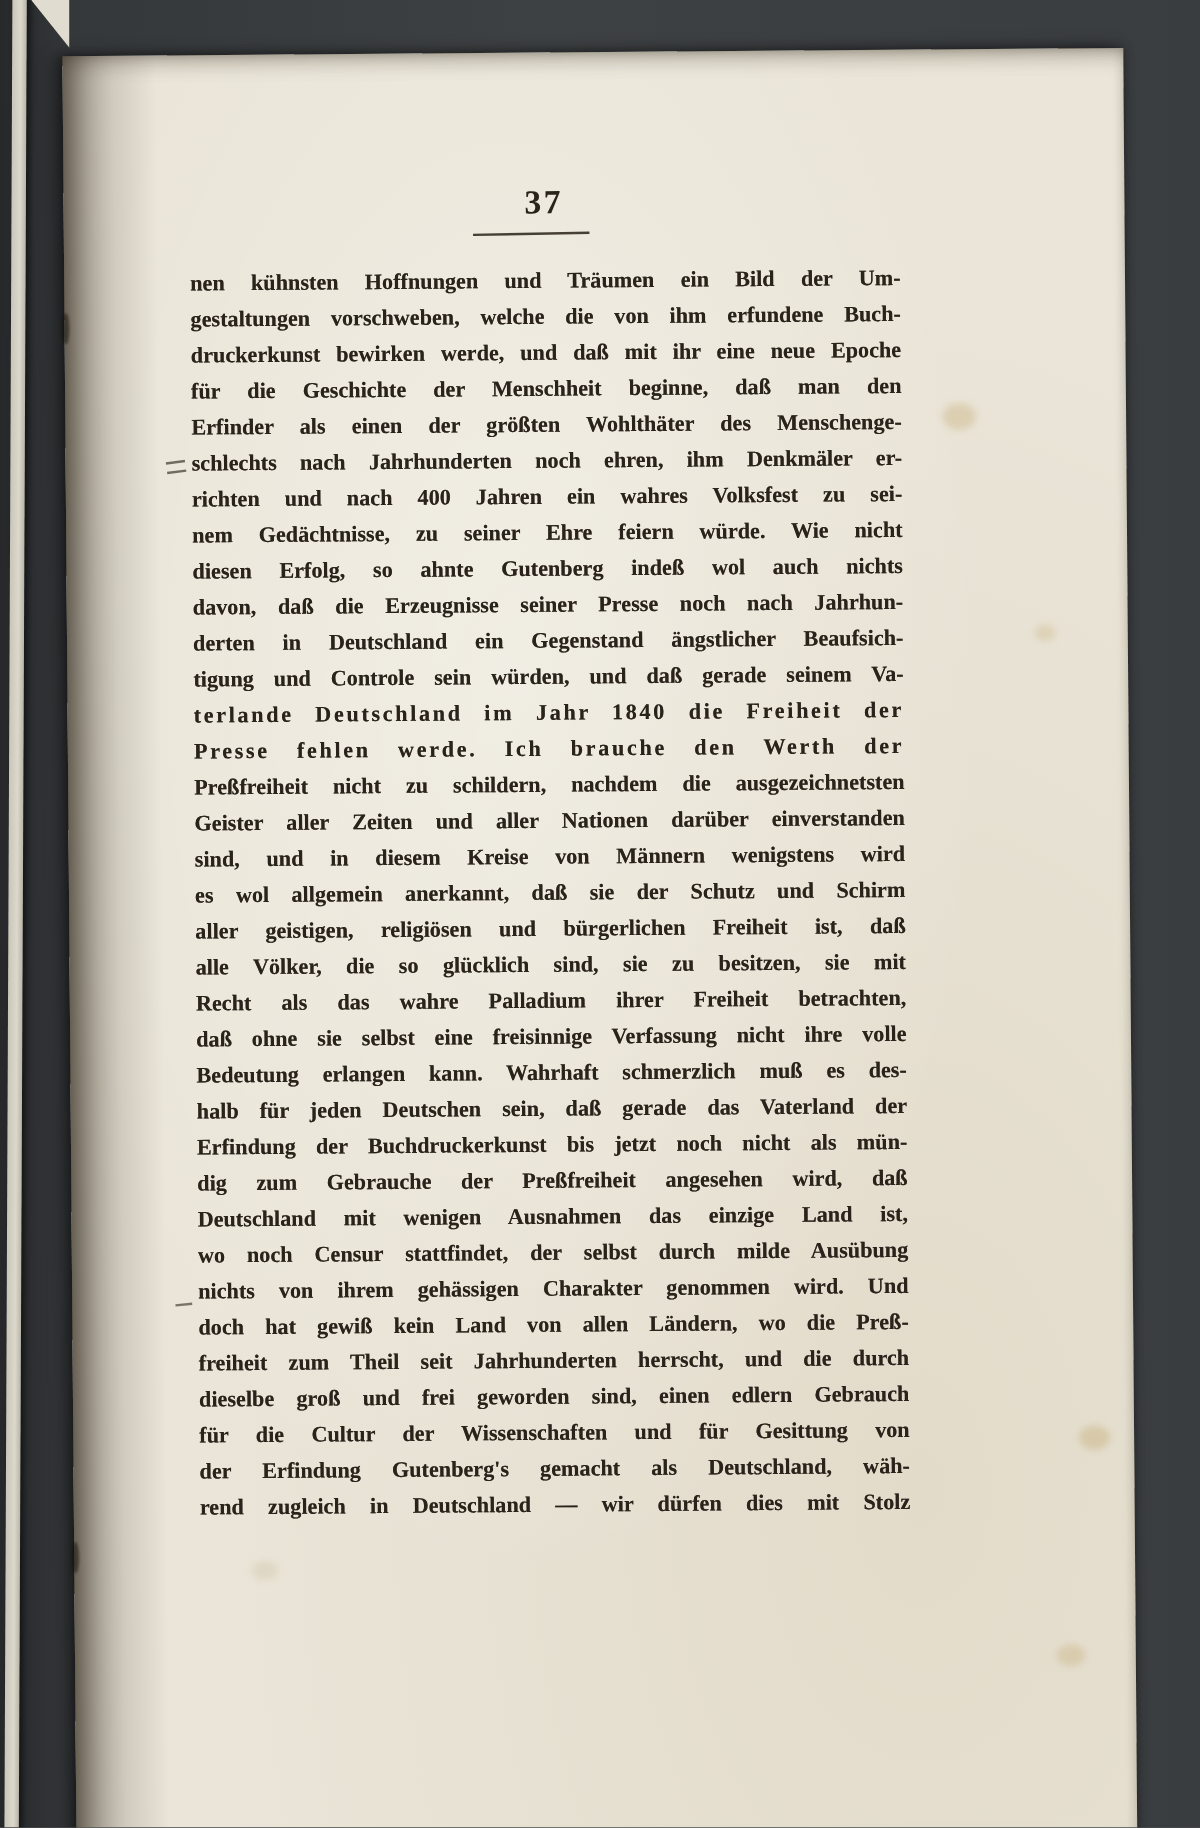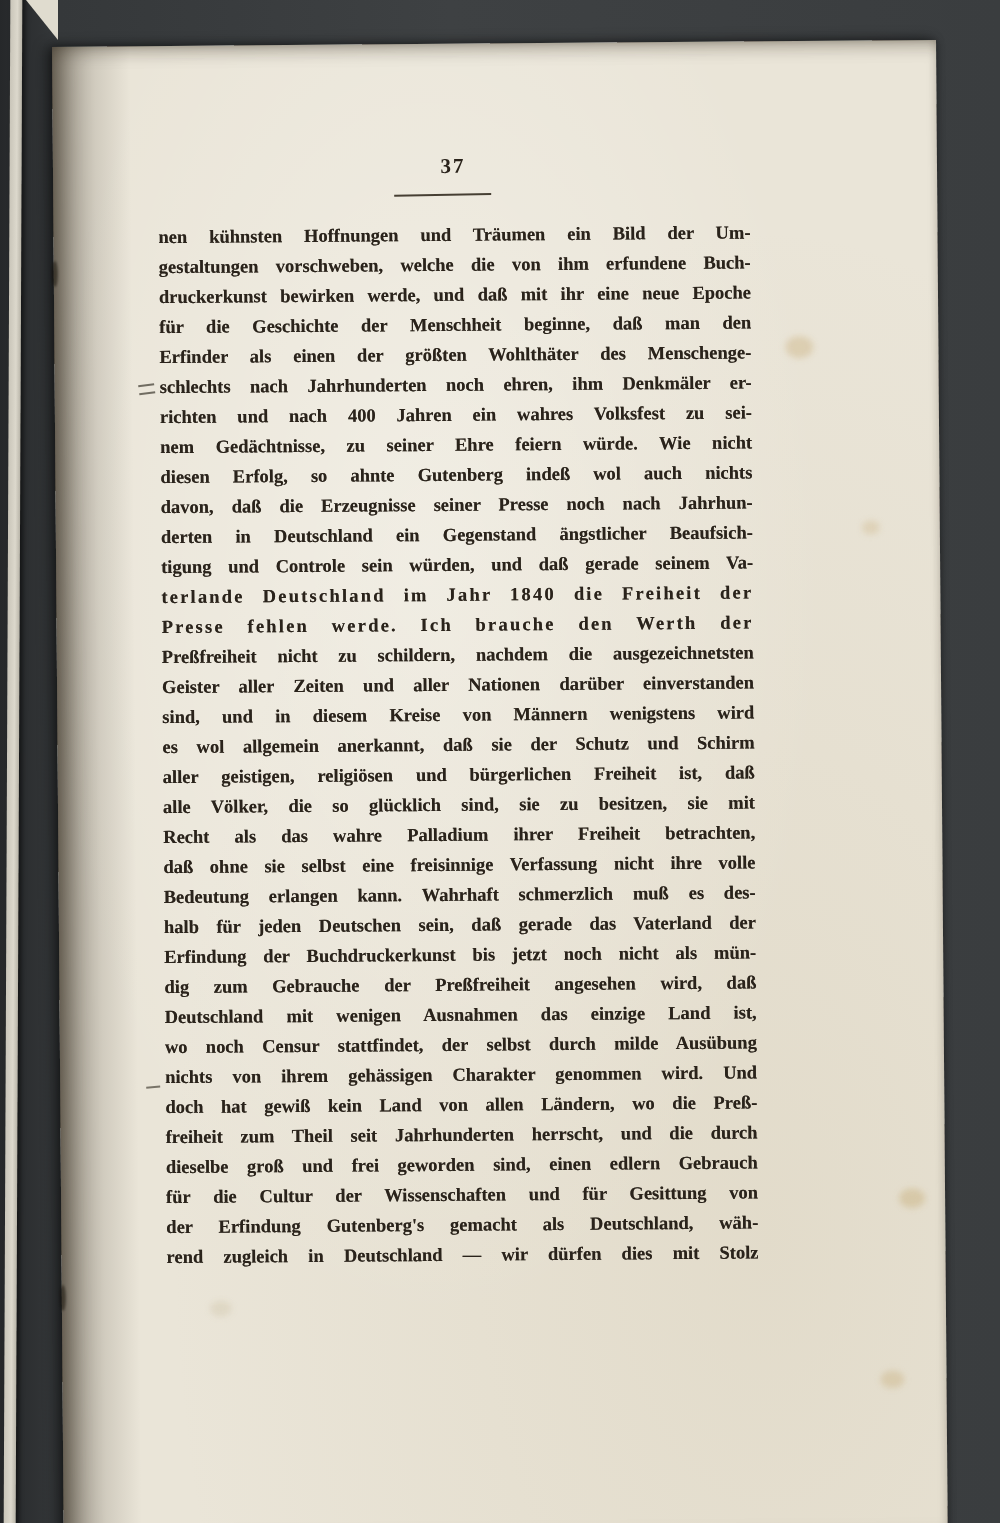--- a/index.html
+++ b/index.html
@@ -77,21 +77,21 @@
   
   .header {
     position: absolute;
     left: 105px; top: 110px;
     width: 590px;
     padding-right: 20px;
     box-sizing: content-box;
     text-align: center;
   }
   .pagenum {
-    font-size: 21px;
+    font-size: 28px;
     font-weight: 700;
     letter-spacing: 2px;
     color: var(--ink, #2a231b);
   }
   .rule {
     position: absolute;
     left: 341px; top: 150px;
     width: 97px; height: 2px;
     background: #463f33;
     transform: rotate(-0.6deg);

